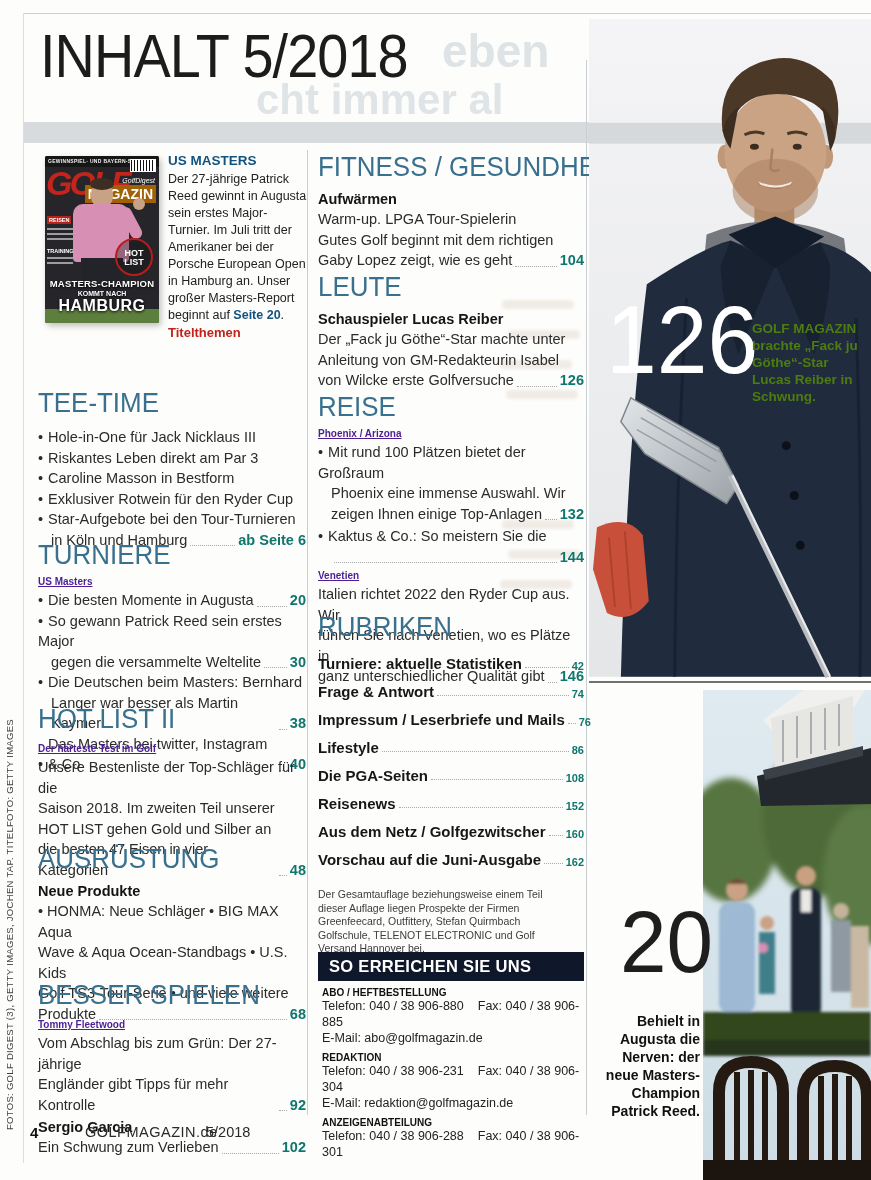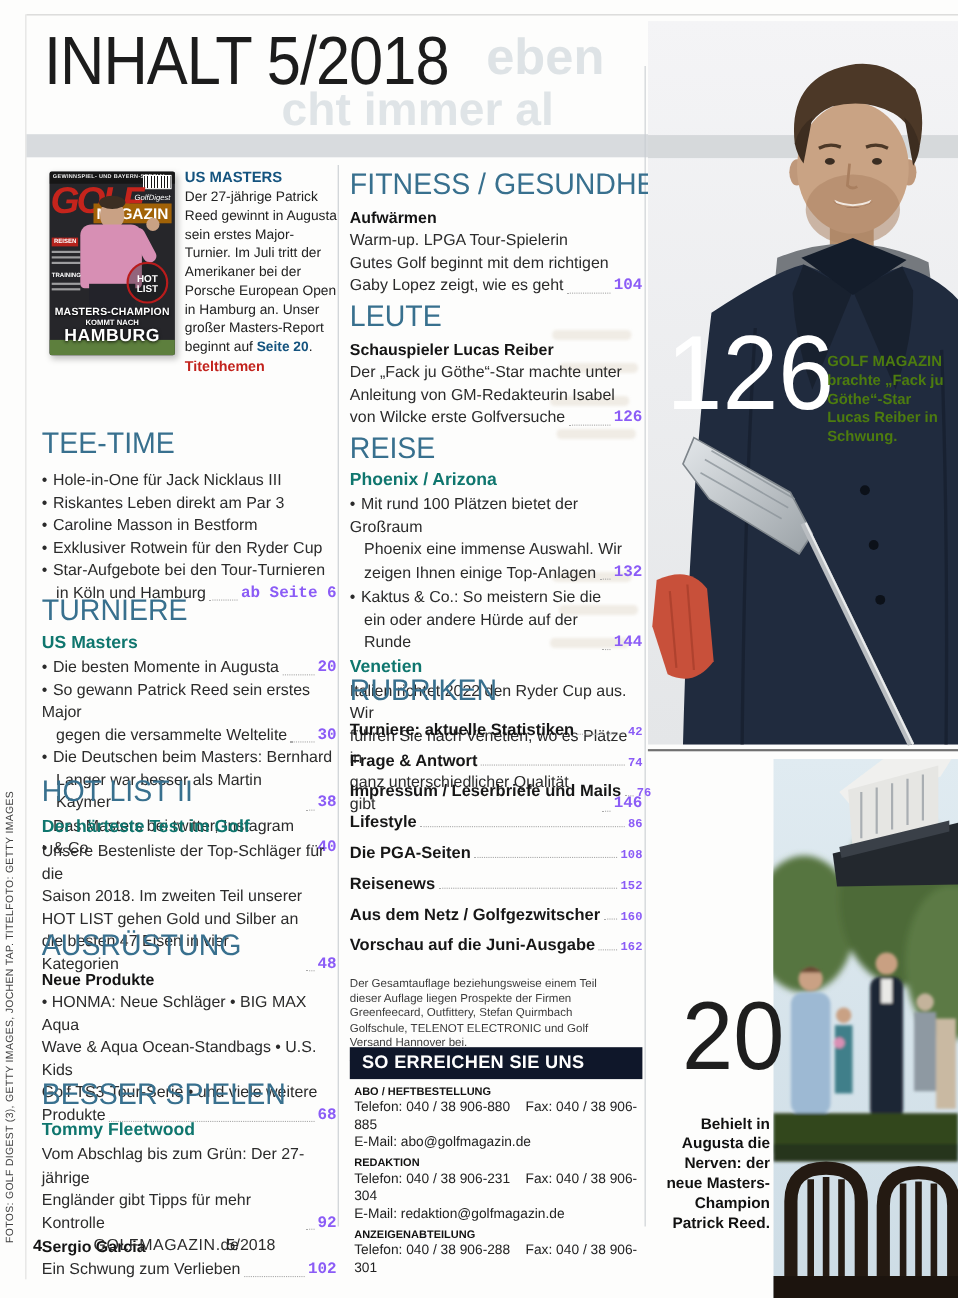--- a/index.html
+++ b/index.html
@@ -51,26 +51,26 @@
 
   
   #feature { left:168px; top:153px; width:141px; }
   #feature h3 { font-size:13.5px; color:#14537e; margin-bottom:3px; }
   #feature p { font-size:12.5px; line-height:17px; color:#222; }
   #feature .seite { font-weight:bold; color:#14537e; }
   #feature .tt { font-size:13px; font-weight:bold; color:#c2221c; margin-top:1px; }
 
   .sec { position:absolute; width:268px; }
   .sec h2 { font-size:27px; font-weight:300; color:#38708e; letter-spacing:0; margin-bottom:8px; transform:scaleX(.96); transform-origin:left; white-space:nowrap; }
-  .subred { font-size:16px; font-weight:bold; color:#0f766e; margin-bottom:3px; }
+  .subred { font-size:10px; font-weight:bold; color:#4c1d95; margin-bottom:3px;text-decoration:underline; }
   .subblk { font-size:14.5px; font-weight:bold; color:#141414; margin-bottom:2px; }
   .it { font-size:14.5px; line-height:20.5px; color:#2b2b2b; }
   .row { display:flex; align-items:flex-end; }
   .leader { flex:1; border-bottom:1.5px dotted #a9a9a9; margin:0 3px 4px 3px; min-width:8px; }
-  .pg { font-size:14.5px; font-weight:bold; color:#8b5cf6; white-space:nowrap;font-family:Liberation Mono, monospace; }
+  .pg { font-size:14.5px; font-weight:bold; color:#0f766e; white-space:nowrap; }
   .bullet { margin-right:5px; }
   .ind { padding-left:13px; }
 
   #sec-teetime { left:38px; top:388px; }
   #sec-turniere { left:38px; top:540px; }
   #sec-turniere h2 { margin-bottom:5px; }
   #sec-hotlist { left:38px; top:704px; }
   #sec-ausruestung { left:38px; top:844px; }
   #sec-besser { left:38px; top:980px; }
 
@@ -286,21 +286,20 @@
   <div class="subred">Phoenix / Arizona</div>
   <div class="it"><span class="bullet">•</span><span>Mit rund 100 Plätzen bietet der Großraum</span></div>
   <div class="it ind">Phoenix eine immense Auswahl. Wir</div>
   <div class="it row ind">
       <span>zeigen Ihnen einige Top-Anlagen</span>
       <span class="leader"></span>
       <span class="pg">132</span>
     </div>
   <div class="it" style="margin-top:2px"><span class="bullet">•</span><span>Kaktus &amp; Co.: So meistern Sie die</span></div>
   <div class="it row ind">
-      <span>ein oder andere Hürde auf der Runde</span>
       <span class="leader"></span>
       <span class="pg">144</span>
     </div>
   <div class="subred" style="margin-top:3px">Venetien</div>
   <div class="it">Italien richtet 2022 den Ryder Cup aus. Wir</div>
   <div class="it">führen Sie nach Venetien, wo es Plätze in</div>
   <div class="it row">
       <span>ganz unterschiedlicher Qualität gibt</span>
       <span class="leader"></span>
       <span class="pg">146</span>

